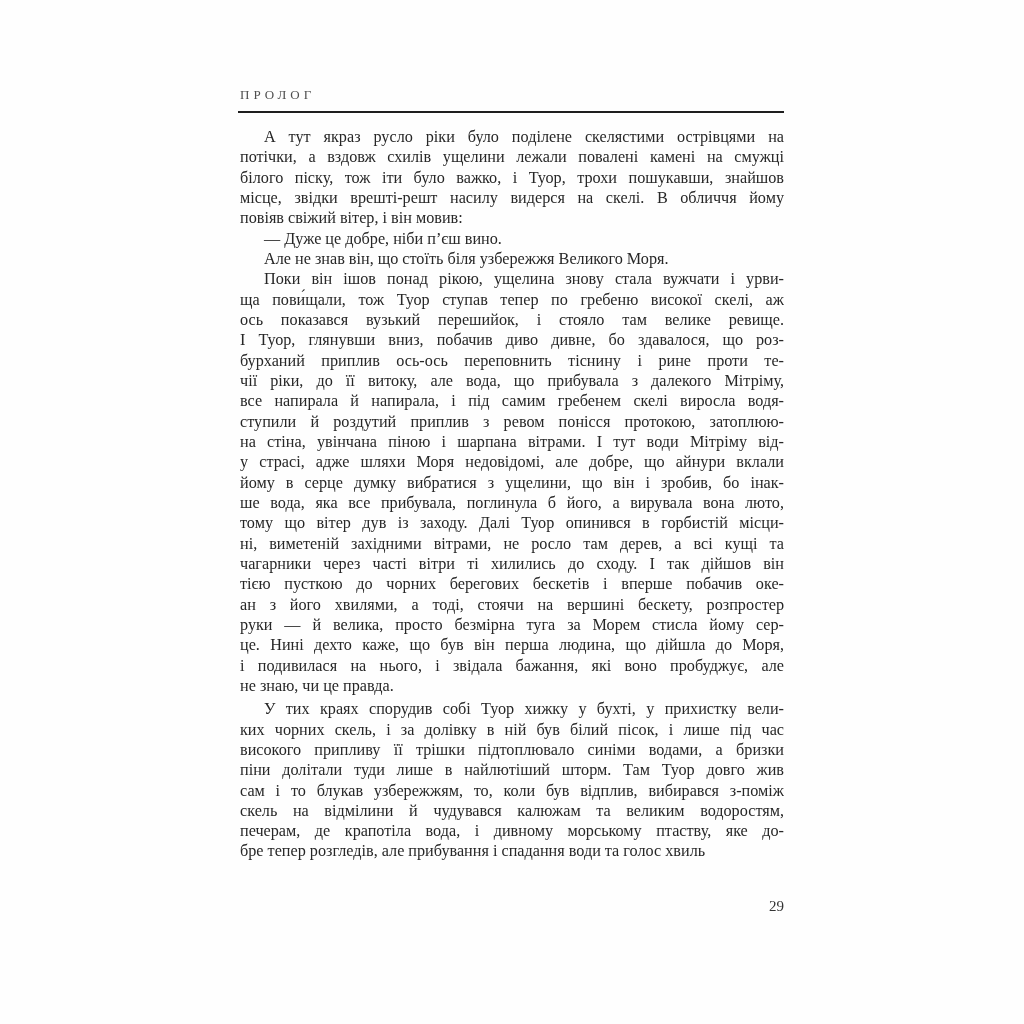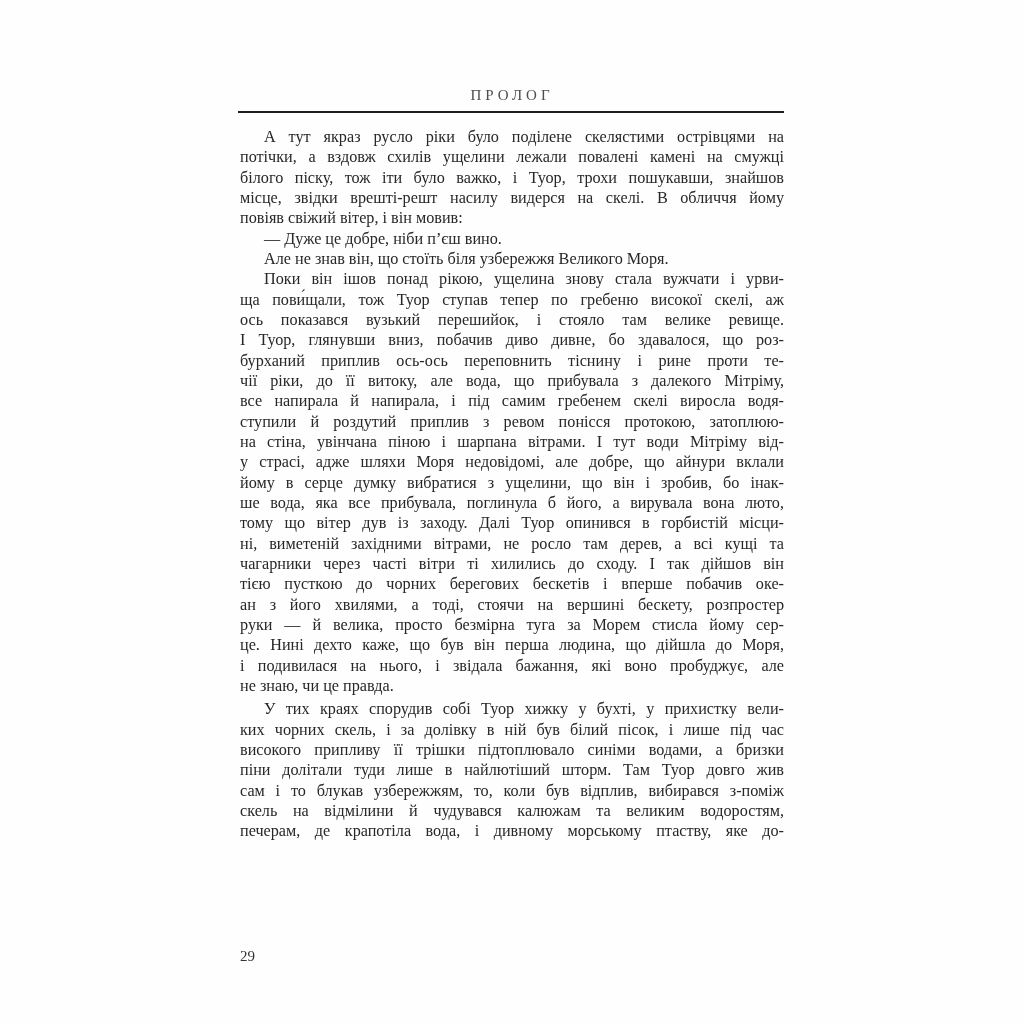--- a/index.html
+++ b/index.html
@@ -14,22 +14,22 @@
     background: #fefefe;
     font-family: "Liberation Serif", "DejaVu Serif", serif;
     color: #272727;
     overflow: hidden;
   }
   .running-head {
     position: absolute;
     top: 87px;
     left: 240px;
     width: 544px;
-    text-align: center;
-    font-size: 15px;
+    text-align: left;
+    font-size: 13px;
     letter-spacing: 4px;
     color: #4e4e4e;
   }
   .head-rule {
     position: absolute;
     top: 111px;
     left: 238px;
     width: 546px;
     height: 2.4px;
     background: #1e1e1e;
@@ -46,24 +46,24 @@
   .para.spaced { margin-top: 3px; }
   .line {
     text-align: justify;
     text-align-last: justify;
     white-space: normal;
   }
   .line.last { text-align-last: left; }
   .line.indent { text-indent: 24px; }
   .page-number {
     position: absolute;
-    top: 948px;
+    top: 898px;
     left: 240px;
     width: 544px;
-    text-align: left;
+    text-align: right;
     font-size: 15px;
     color: #343434;
   }
 </style>
 </head>
 <body>
 
 <div class="page">
   <div class="running-head">ПРОЛОГ</div>
   <div class="head-rule"></div>
@@ -105,16 +105,17 @@
         <div class="line last">не знаю, чи це правда.</div>
       </div>
       <div class="para spaced">
         <div class="line indent">У тих краях спорудив собі Туор хижку у бухті, у прихистку вели-</div>
         <div class="line">ких чорних скель, і за долівку в ній був білий пісок, і лише під час</div>
         <div class="line">високого припливу її трішки підтоплювало синіми водами, а бризки</div>
         <div class="line">піни долітали туди лише в найлютіший шторм. Там Туор довго жив</div>
         <div class="line">сам і то блукав узбережжям, то, коли був відплив, вибирався з-поміж</div>
         <div class="line">скель на відмілини й чудувався калюжам та великим водоростям,</div>
         <div class="line">печерам, де крапотіла вода, і дивному морському птаству, яке до-</div>
+        <div class="line last">бре тепер розгледів, але прибування і спадання води та голос хвиль</div>
       </div>
     </div>
   <div class="page-number">29</div>
 </div>
 
 </body></html>

